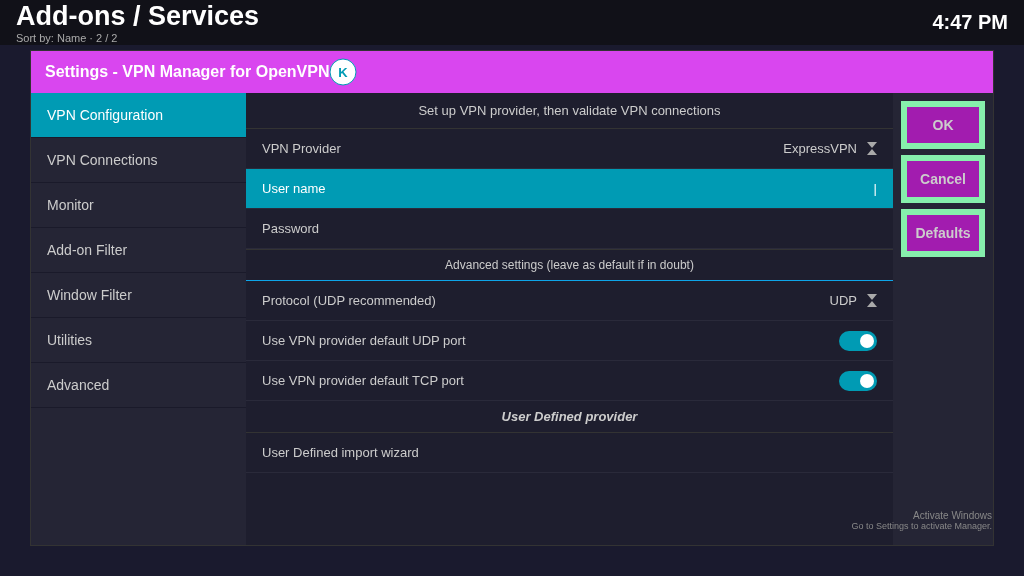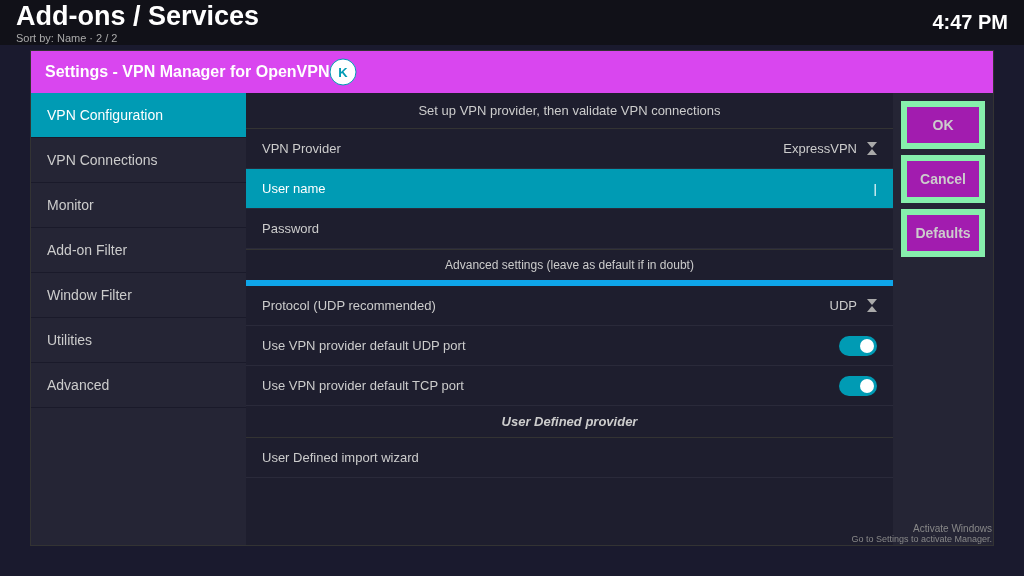--- a/index.html
+++ b/index.html
@@ -181,21 +181,21 @@
       background: #ffffff;
       border-radius: 50%;
     }
 
     .advanced-section-header {
       text-align: center;
       color: #cccccc;
       font-size: 12px;
       padding: 8px;
       border-top: 1px solid #333;
-      border-bottom: 6px solid #0ea5e9;
+      border-bottom: 1px solid #0ea5e9;
       background: #1e1e2e;
     }
 
     .user-defined-header {
       text-align: center;
       color: #cccccc;
       font-size: 13px;
       font-style: italic;
       padding: 8px;
       border-bottom: 1px solid #333;
@@ -228,21 +228,21 @@
       font-size: 14px;
       font-weight: bold;
       text-align: center;
       padding: 10px 8px;
       cursor: pointer;
     }
 
     
     .activate-watermark {
       position: absolute;
-      bottom: 32px;
+      bottom: 45px;
       right: 32px;
       text-align: right;
     }
     .activate-watermark .line1 {
       color: #888888;
       font-size: 10px;
     }
     .activate-watermark .line2 {
       color: #888888;
       font-size: 9px;

